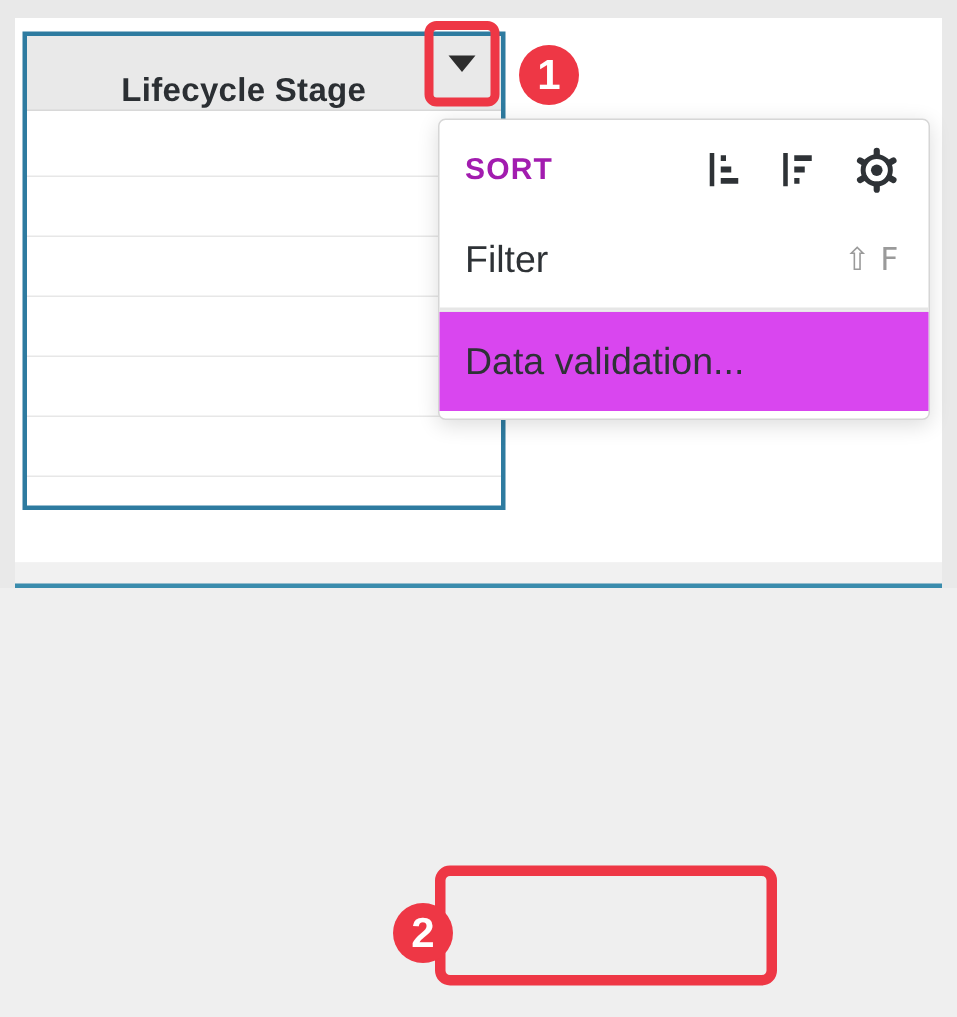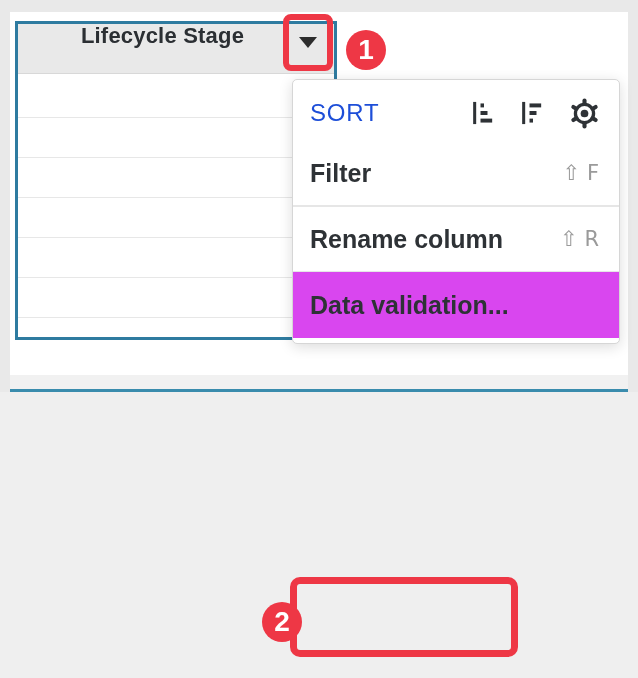--- a/index.html
+++ b/index.html
@@ -13,21 +13,21 @@
 
   
   .viewport{left:10px;top:12px;width:618px;height:363px;background:#ffffff;z-index:1;}
   .footer-band{left:10px;top:375px;width:618px;height:14px;background:#f1f1f1;z-index:1;}
   .grid-bottom-line{left:10px;top:389px;width:618px;height:3px;background:#3a8cad;z-index:1;}
   .bottom-area{left:0;top:392px;width:638px;height:286px;background:#efefef;z-index:1;}
 
   .header-cell{
     left:17px;top:23px;width:317px;height:50px;background:#e9e9e9;
     border-bottom:1px solid #d8d8d8;z-index:2;
-    display:flex;align-items:flex-start;justify-content:center;
+    display:flex;align-items:flex-end;justify-content:center;
   }
   .header-title{
     font-size:22px;font-weight:bold;color:#2b2f33;letter-spacing:.2px;
     padding-right:26px; 
   }
   .rows{left:18px;top:74px;width:316px;z-index:2;}
   .grid-row{background:#fff;border-bottom:1px solid #e7e7e7;}
   .grid-row:nth-child(1){height:43px;}
   .grid-row:nth-child(n+2){height:39px;}
   .grid-row:last-child{height:21px;border-bottom:none;}
@@ -50,28 +50,28 @@
   .menu{
     left:292px;top:79px;width:328px;z-index:10;
     background:#fff;border:1px solid #d6d6d6;border-radius:5px;
     box-shadow:0 3px 14px rgba(0,0,0,.14);
     display:flex;flex-direction:column;padding:5px 0;box-sizing:border-box;
   }
   .menu-sort-row{
     height:56px;display:flex;align-items:center;justify-content:space-between;
     padding:0 18px 0 17px;
   }
-  .sort-label{font-size:24px;font-weight:normal;color:#1d4ed8;letter-spacing:.8px;}
+  .sort-label{font-size:20px;font-weight:bold;color:#a21caf;letter-spacing:.8px;}
   .sort-icons{display:flex;align-items:center;gap:21px;}
   .icon-btn{display:flex;align-items:center;justify-content:center;cursor:pointer;}
   .menu-item{
     height:64px;display:flex;align-items:center;justify-content:space-between;
     padding:0 20px 0 17px;cursor:pointer;
   }
-  .menu-item .label{font-size:25px;color:#2e3236;font-weight:bold;}
+  .menu-item .label{font-size:25px;color:#2e3236;}
   .menu-item .shortcut{
     font-size:21px;color:#9a9a9a;font-family:"DejaVu Sans","Liberation Sans",sans-serif;
     white-space:nowrap;
   }
   .menu-sep{height:1px;background:#e6e6e6;flex:none;}
   .menu-item.highlight{height:66px;background:#d946ef;}
 
   
   .anno-box{border-style:solid;border-color:#ee3745;background:transparent;pointer-events:none;}
   .anno-box-1{left:283px;top:14px;width:50px;height:57px;border-width:6px;border-radius:8px;z-index:41;box-sizing:border-box;}
@@ -155,24 +155,20 @@
   <div class="menu-item">
     <span class="label">Filter</span>
     <span class="shortcut">⇧ F</span>
   </div>
 
   <div class="menu-sep"></div>
 
 
   <div class="menu-sep"></div>
 
-  <div class="menu-item">
-    <span class="label">Rename column</span>
-    <span class="shortcut">⇧ R</span>
-  </div>
 
 
 
 
 
   <div class="menu-sep"></div>
 
   <div class="menu-item highlight">
     <span class="label">Data validation...</span>
     <span class="shortcut"></span>

